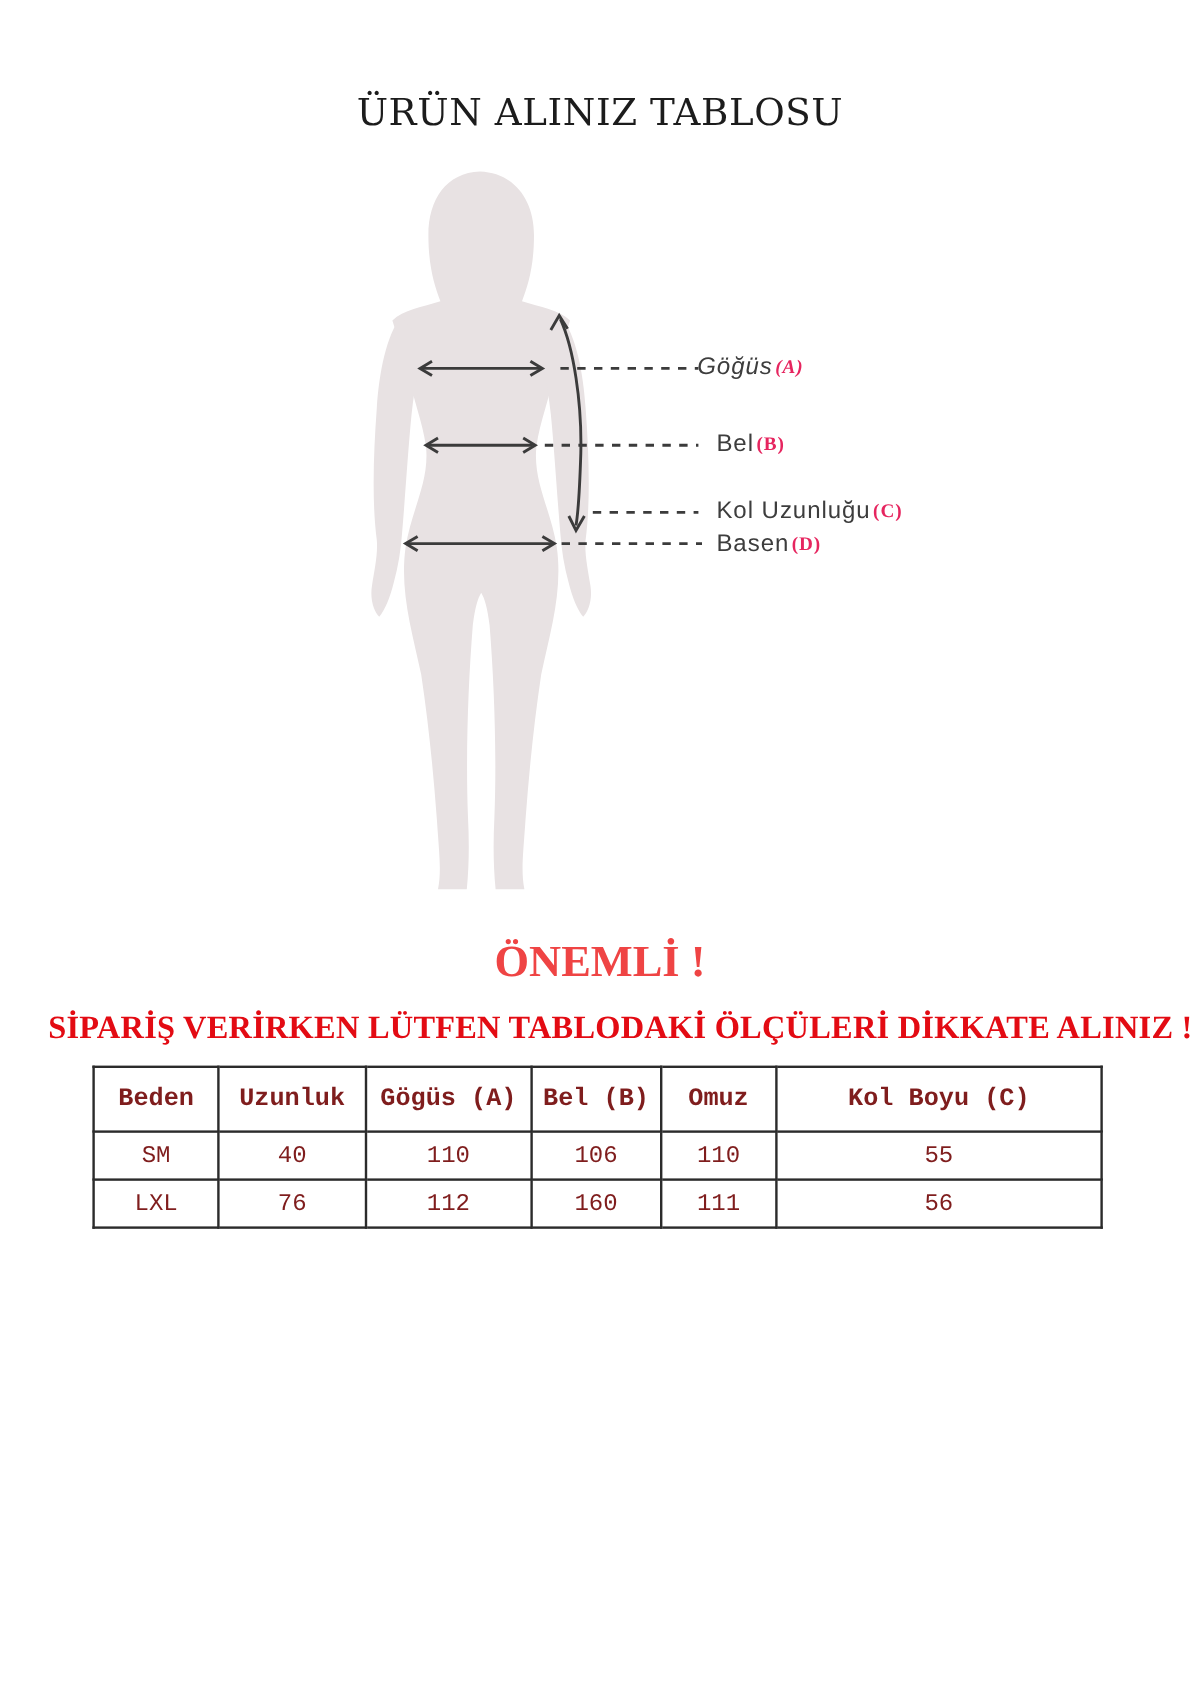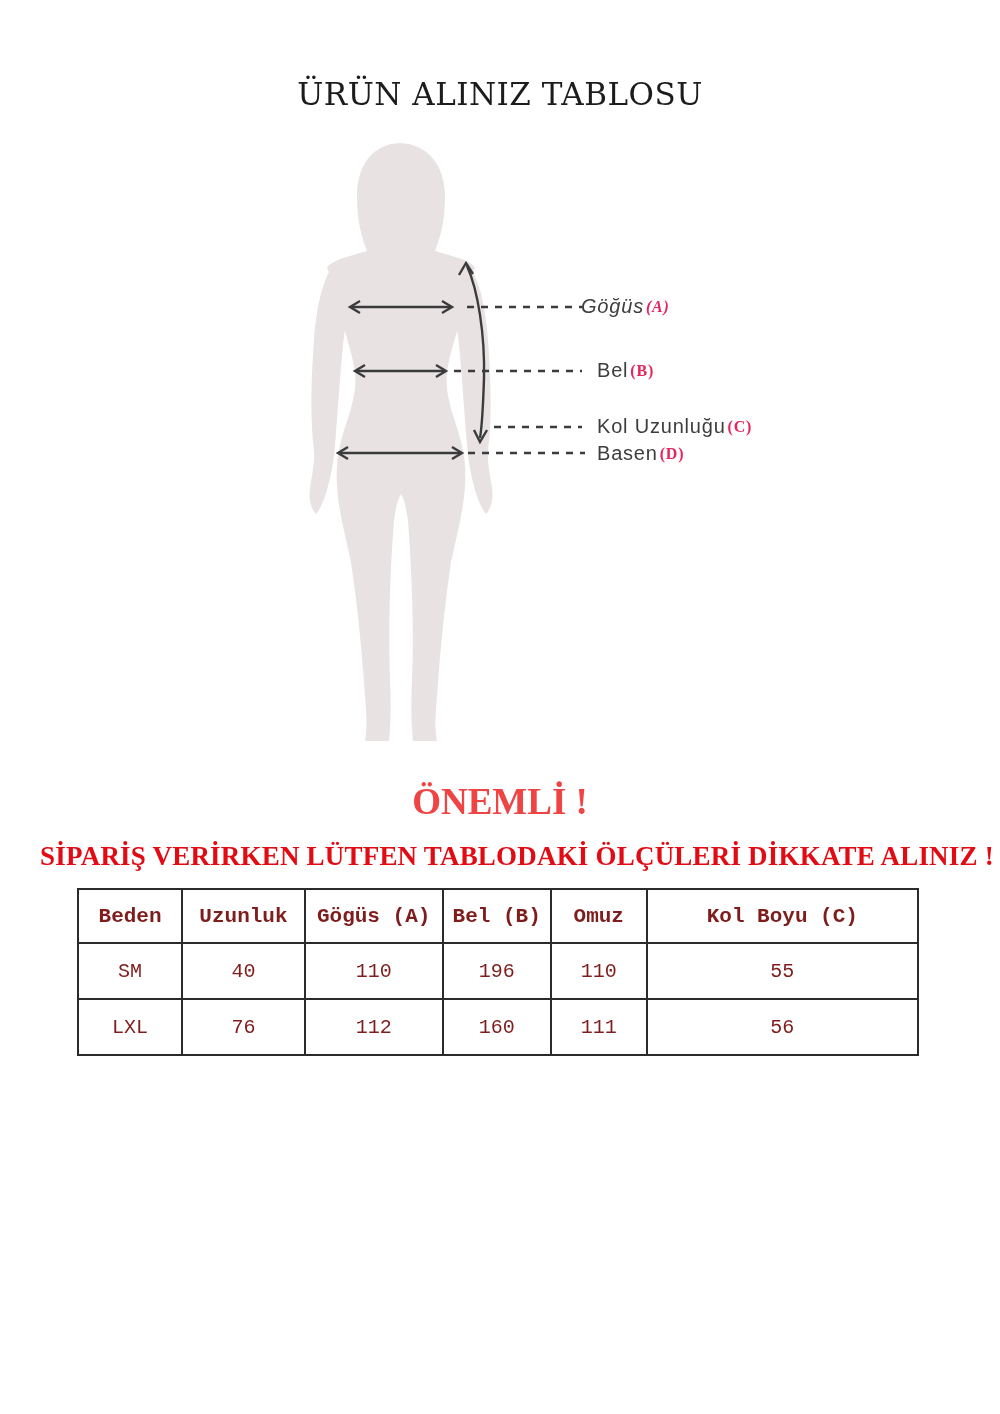--- a/index.html
+++ b/index.html
@@ -72,21 +72,21 @@
     font-family:Liberation Mono, monospace;
     color:#7f1d1d;
   }
   .size-table th, .size-table td {
     border:2px solid #2b2b2b;
     text-align:center;
     vertical-align:middle;
     background:#ffffff;
   }
   .size-table th { height:54px; font-size:21px; font-weight:bold; }
-  .size-table td { height:56px; font-size:20px; font-weight:normal; }
+  .size-table td { height:40px; font-size:20px; font-weight:normal; }
 </style>
 </head>
 <body>
 
 <div class="page">
 
   <div class="page-title">ÜRÜN ALINIZ TABLOSU</div>
 
   <svg class="figure-svg" viewBox="280 133 320 620" aria-hidden="true">
 
@@ -212,21 +212,21 @@
         <th>Bel (B)</th>
         <th>Omuz</th>
         <th>Kol Boyu (C)</th>
       </tr>
     </thead>
     <tbody>
       <tr>
         <td>SM</td>
         <td>40</td>
         <td>110</td>
-        <td>196</td>
+        <td>106</td>
         <td>110</td>
         <td>55</td>
       </tr>
       <tr>
         <td>LXL</td>
         <td>76</td>
         <td>112</td>
         <td>160</td>
         <td>111</td>
         <td>56</td>

